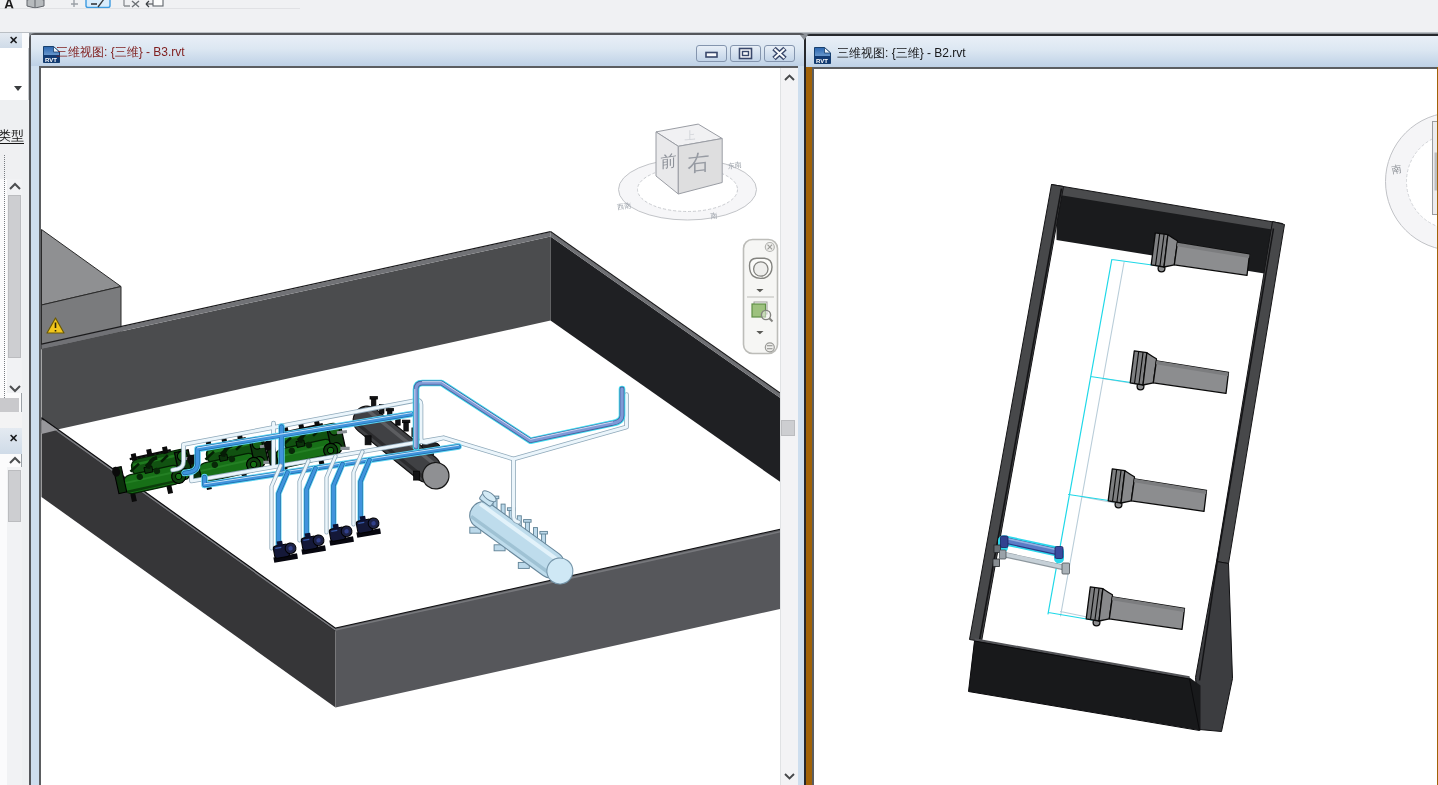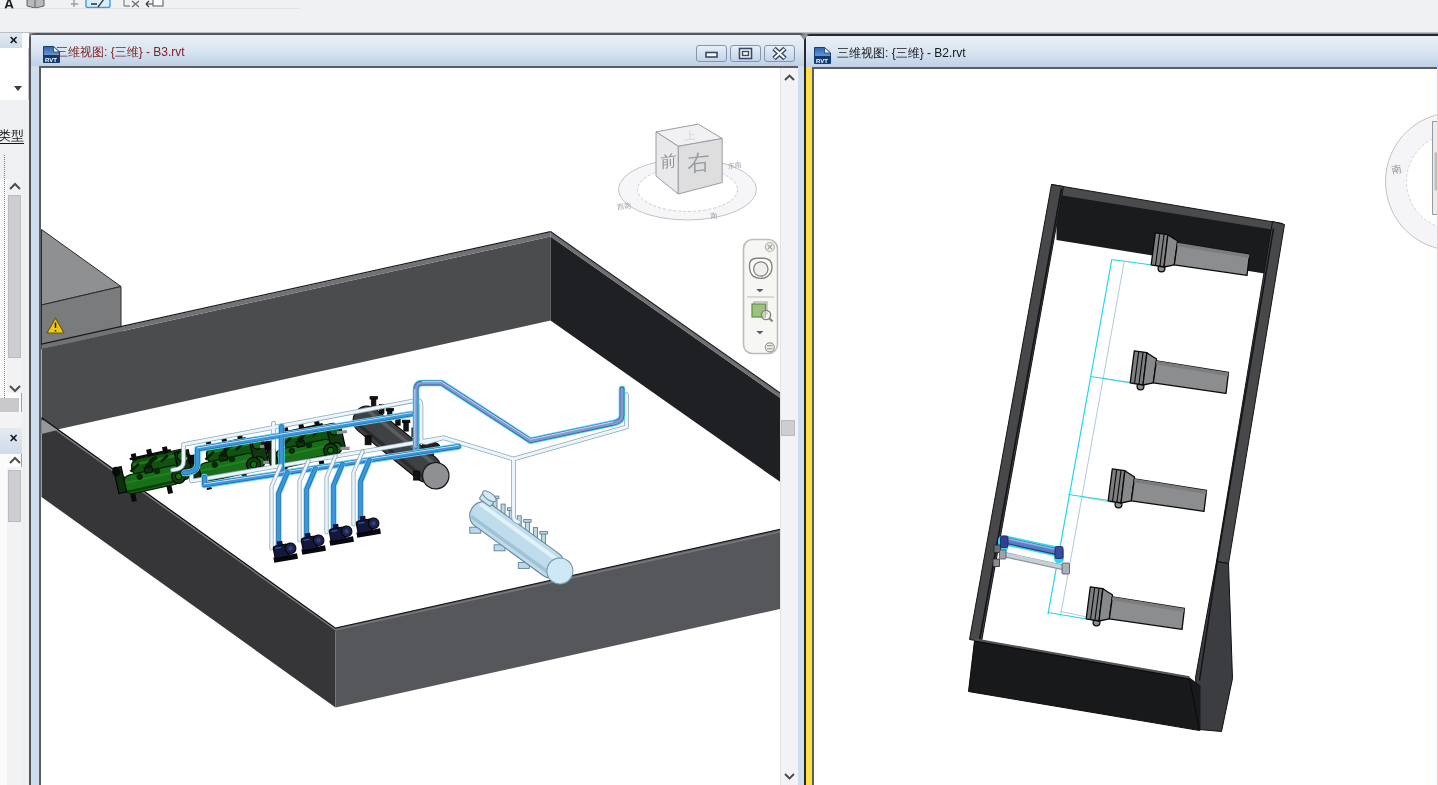--- a/index.html
+++ b/index.html
@@ -3,21 +3,21 @@
 <style>
 *{margin:0;padding:0;box-sizing:border-box}
 html,body{width:1438px;height:785px;overflow:hidden;background:#fff;font-family:"Liberation Sans",sans-serif}
 #page{position:relative;width:1438px;height:785px;background:#90959b;overflow:hidden}
 #topstrip{position:absolute;left:0;top:0;width:1438px;height:33px;background:#f0f1f3;border-bottom:1px solid #babfc4}
 #iconrow{position:absolute;left:0;top:0;width:300px;height:9px;overflow:hidden}
 .win{position:absolute;overflow:hidden}
 #winL{left:29px;top:33px;width:777px;height:752px;background:#55575b;border-radius:6px 6px 0 0}
 #winLf{position:absolute;left:2px;top:2px;width:773px;height:750px;background:#cedeee;border-radius:4px 4px 0 0}
 #winR{left:804px;top:34px;width:634px;height:751px;background:#26282c;border-radius:6px 0 0 0}
-#winRf{position:absolute;left:2px;top:2px;width:632px;height:749px;background:#fde047;border-radius:4px 0 0 0}
+#winRf{position:absolute;left:2px;top:2px;width:632px;height:749px;background:#a16207;border-radius:4px 0 0 0}
 .tbar{position:absolute;left:0;top:0;right:0;height:31px;background:linear-gradient(180deg,#e9eff7 0%,#dce7f2 45%,#bed1e6 100%)}
 .ttext{position:absolute;top:9px;font-size:12px;white-space:nowrap}
 .cont{position:absolute;background:#fff;border-left:2px solid #5b5d60;border-top:2px solid #5b5d60;overflow:hidden}
 .btn{position:absolute;top:10px;width:31px;height:17px;border:1px solid #8495ae;border-radius:3px;background:linear-gradient(180deg,#e8eff7,#c2d4e8)}
 #lpanels{position:absolute;left:0;top:33px;width:29px;height:752px;background:#eef0f2;overflow:hidden}
 .ph{position:absolute;left:0;width:22px;height:15px;background:linear-gradient(180deg,#e4eaf1,#cfdbe8)}
 .px{position:absolute;font-size:11px;font-weight:bold;color:#17181a}
 .sbv{position:absolute;background:#f1f2f4}
 .sbt{position:absolute;background:#cdced1;border:1px solid #bbbcbf}
 .chev{position:absolute;width:12px;height:9px}

